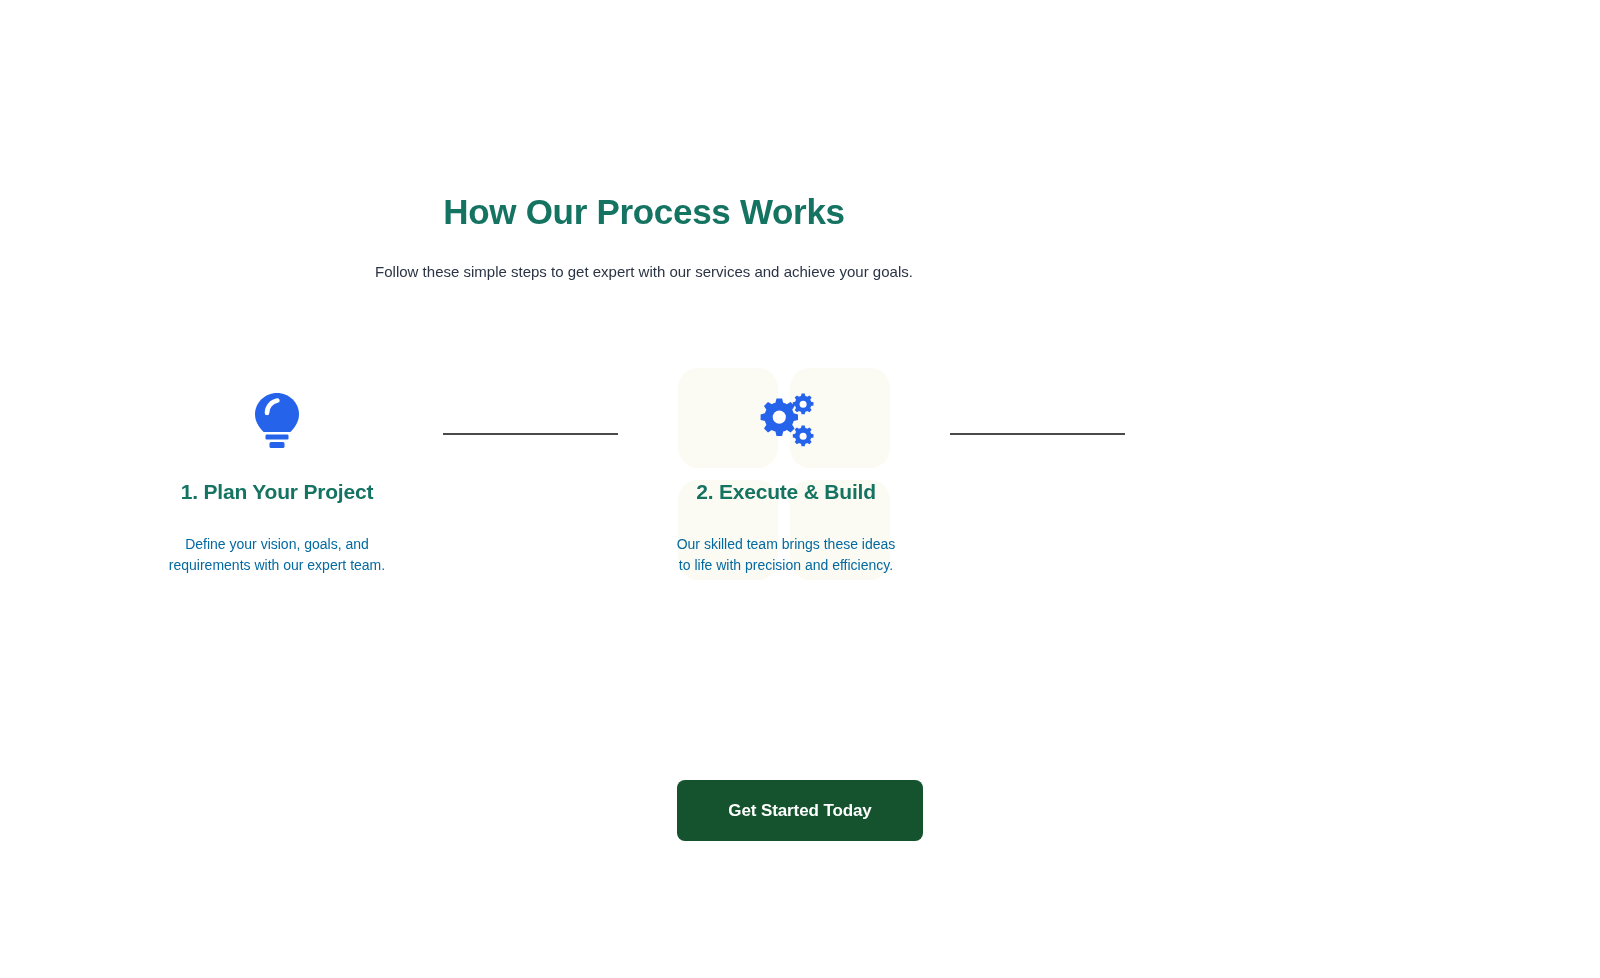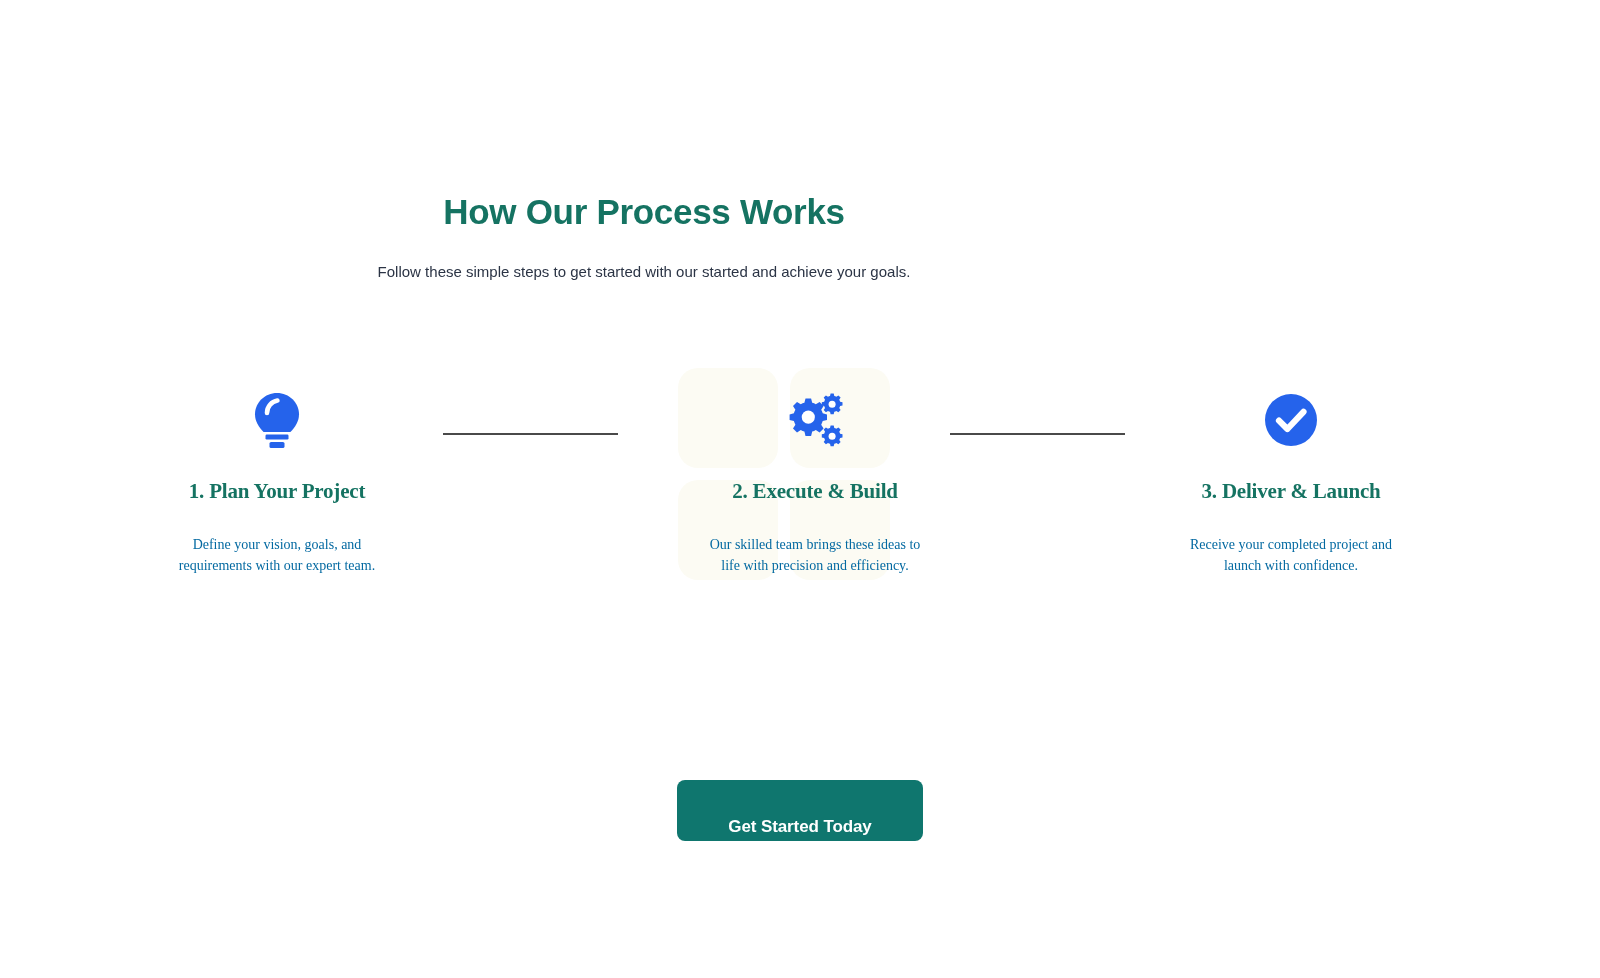--- a/index.html
+++ b/index.html
@@ -45,31 +45,30 @@
     line-height: 1.5;
   }
 
   
   .steps {
     position: absolute;
     top: 360px;
     left: 0;
     width: 1600px;
     height: 300px;
-    font-family: Liberation Serif, serif;
   }
 
   .step {
     position: absolute;
     top: 0;
     width: 220px;
     text-align: center;
   }
   .step-1 { left: 167px; }
-  .step-2 { left: 705px; }
+  .step-2 { left: 676px; }
   .step-3 { left: 1181px; }
 
   .icon-wrap {
     height: 120px;
     display: flex;
     align-items: center;
     justify-content: center;
     position: relative;
     z-index: 3;
   }
@@ -133,43 +132,43 @@
   .cta-wrap {
     position: absolute;
     top: 780px;
     left: 0;
     width: 1600px;
     text-align: center;
   }
 
   .cta-button {
     display: inline-block;
-    background: #0f766e;
+    background: #14532d;
     color: #ffffff;
     font-size: 17px;
     font-weight: bold;
     letter-spacing: -0.1px;
     border: none;
     border-radius: 8px;
-    padding: 16px;
+    padding: 0;
     width: 246px;
     height: 61px;
     line-height: 61px;
     cursor: pointer;
     font-family: "Liberation Sans", sans-serif;
   }
 </style>
 </head>
 <body>
 
 <div class="page">
 
   <div class="header">
     <h1 class="page-title">How Our Process Works</h1>
-    <p class="page-subtitle">Follow these simple steps to get started with our started and achieve your goals.</p>
+    <p class="page-subtitle">Follow these simple steps to get expert with our services and achieve your goals.</p>
   </div>
 
   <div class="deco-grid">
     <div class="deco-block deco-tl"></div>
     <div class="deco-block deco-tr"></div>
     <div class="deco-block deco-bl"></div>
     <div class="deco-block deco-br"></div>
   </div>
 
   <div class="connector connector-1"></div>
@@ -201,30 +200,20 @@
           <circle cx="48.1" cy="12.3" r="3.5" fill="#ffffff"></circle>
 
           <path d="M46.6 33.5 l3.1 0 l0.6 2.4 a7.4 7.4 0 0 1 2 0.85 l2.1 -1.35 l2.2 2.2 l-1.35 2.1 a7.4 7.4 0 0 1 0.85 2 l2.4 0.6 l0 3.1 l-2.4 0.6 a7.4 7.4 0 0 1 -0.85 2 l1.35 2.1 l-2.2 2.2 l-2.1 -1.35 a7.4 7.4 0 0 1 -2 0.85 l-0.6 2.4 l-3.1 0 l-0.6 -2.4 a7.4 7.4 0 0 1 -2 -0.85 l-2.1 1.35 l-2.2 -2.2 l1.35 -2.1 a7.4 7.4 0 0 1 -0.85 -2 l-2.4 -0.6 l0 -3.1 l2.4 -0.6 a7.4 7.4 0 0 1 0.85 -2 l-1.35 -2.1 l2.2 -2.2 l2.1 1.35 a7.4 7.4 0 0 1 2 -0.85 z" fill="#2563eb"></path>
           <circle cx="48.1" cy="44.3" r="3.5" fill="#ffffff"></circle>
         </svg>
       </div>
       <div class="step-title">2. Execute &amp; Build</div>
       <div class="step-desc">Our skilled team brings these ideas to life with precision and efficiency.</div>
     </div>
 
-    <div class="step step-3">
-      <div class="icon-wrap">
-        <svg class="icon-svg" width="54" height="54" viewBox="0 0 54 54">
-          <circle cx="27" cy="27" r="26" fill="#2563eb"></circle>
-          <path d="M15 27.6 L23.4 36 L39.5 18.8" stroke="#ffffff" stroke-width="6.2" fill="none" stroke-linecap="round" stroke-linejoin="round"></path>
-        </svg>
-      </div>
-      <div class="step-title">3. Deliver &amp; Launch</div>
-      <div class="step-desc">Receive your completed project and launch with confidence.</div>
-    </div>
 
   </div>
 
   <div class="cta-wrap">
     <button class="cta-button">Get Started Today</button>
   </div>
 
 </div>
 
 </body></html>

